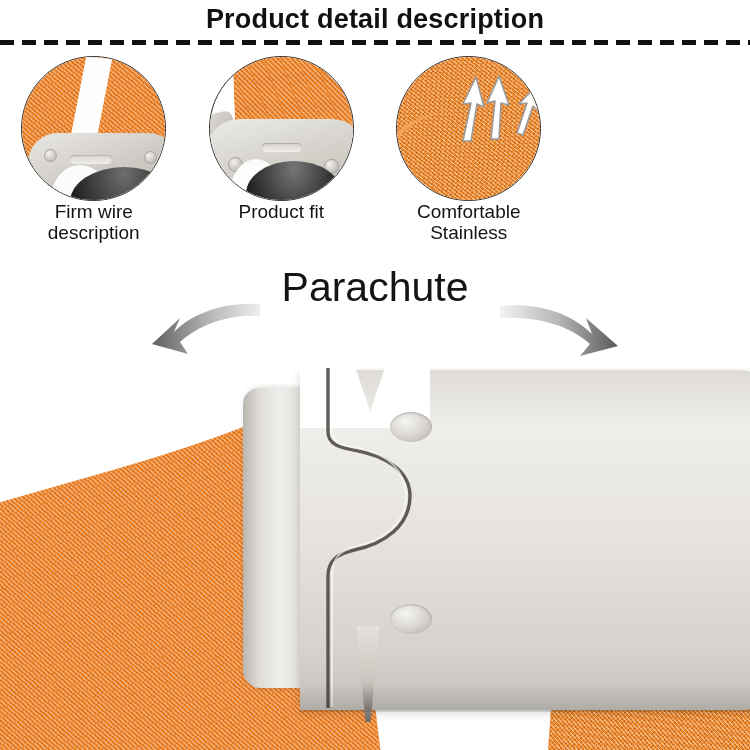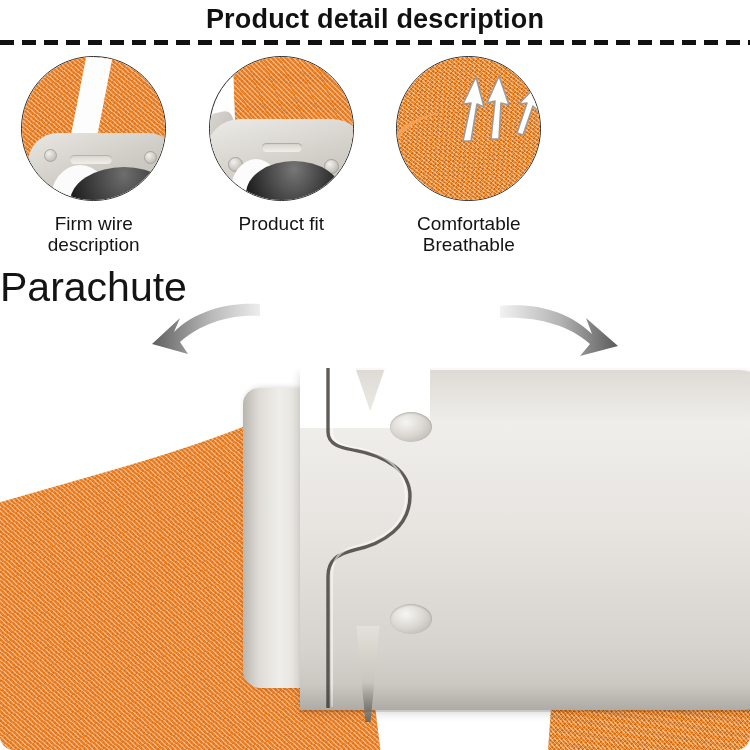--- a/index.html
+++ b/index.html
@@ -3,21 +3,21 @@
 <meta charset="utf-8">
 <style>
   * { margin:0; padding:0; box-sizing:border-box; }
   html,body{ width:750px; height:750px; }
   body{
     font-family:"Liberation Sans", sans-serif;
     background:#ffffff;
     overflow:hidden;
     position:relative;
   }
-  #root{ position:relative; width:750px; height:750px; overflow:hidden; background:#fff;border-radius:14px; }
+  #root{ position:relative; width:750px; height:750px; overflow:hidden; background:#fff; }
 
   
   .title-wrap{
     position:absolute; left:0; top:0; width:750px; height:38px;
     display:flex; align-items:center; justify-content:center;
   }
   .title{
     font-size:27px; font-weight:bold; color:#111; letter-spacing:.2px;
     font-family:"Liberation Sans", sans-serif; white-space:nowrap;
   }
@@ -39,21 +39,21 @@
     width:187.5px; height:196px;
     display:flex; flex-direction:column; align-items:center;
   }
   .circle{
     width:145px; height:145px; border-radius:50%;
     border:1.4px solid #2b2b2b;
     position:relative; overflow:hidden; background:#fff;
     flex:0 0 auto;
   }
   .feature-label{
-    margin-top:12px; text-align:center; line-height:1.12;
+    margin-top:0; text-align:center; line-height:1.12;
     font-size:19px; color:#141414; font-family:"Liberation Sans", sans-serif;
     width:180px;
   }
 
   
   .weave-a{
     background-color:#ef8125;
     background-image:
       repeating-linear-gradient(48deg, rgba(255,255,255,.38) 0 1.3px, rgba(255,255,255,0) 1.3px 3.4px),
       repeating-linear-gradient(48deg, rgba(120,45,0,.30) 1.7px, rgba(120,45,0,0) 1.7px 3.4px),
@@ -169,21 +169,21 @@
   }
   .c4-edge{
     position:absolute; left:-20px; top:56px; width:150px; height:130px;
     border-left:8px solid #f3a35a; border-radius:50% 0 0 40%;
     transform:rotate(8deg); opacity:.9;
   }
   .c4-arrow{ position:absolute; }
 
   
   .heading{
-    position:absolute; left:0; top:266px; width:750px; 
+    position:absolute; left:0; top:266px; width:750px; text-align:center;
     font-size:41px; line-height:1.03; color:#141414; font-weight:normal;
     font-family:"Liberation Sans", sans-serif;
   }
   .heading span{ display:block; }
 
   
   .arrow-left{ position:absolute; left:140px; top:298px; width:120px; height:72px; }
   .arrow-right{ position:absolute; left:498px; top:298px; width:130px; height:72px; }
 
   
@@ -303,21 +303,21 @@
         <svg class="c4-arrow" style="left:52px;top:10px;" width="96" height="80" viewBox="0 0 96 80">
           <g fill="#ffffff" stroke="#9b9b9b" stroke-width="1.6" stroke-linejoin="round">
             <path d="M14 74 L22 36 L14 37 L27 10 L35 40 L28 37 L22 74 Z"></path>
             <path d="M42 72 L46 34 L38 36 L50 9 L60 38 L52 36 L50 72 Z"></path>
             <path d="M68 66 L78 36 L70 37 L88 18 L89 44 L84 39 L74 68 Z"></path>
           </g>
         </svg>
       </div>
       <div class="feature-label">
         <span>Comfortable</span><br>
-        <span>Breathable</span>
+        <span>Stainless</span>
       </div>
     </div>
 
   </div>
 
   <div class="heading">
     <span>Parachute</span>
   </div>
 
   <svg class="arrow-left" viewBox="0 0 120 72">

